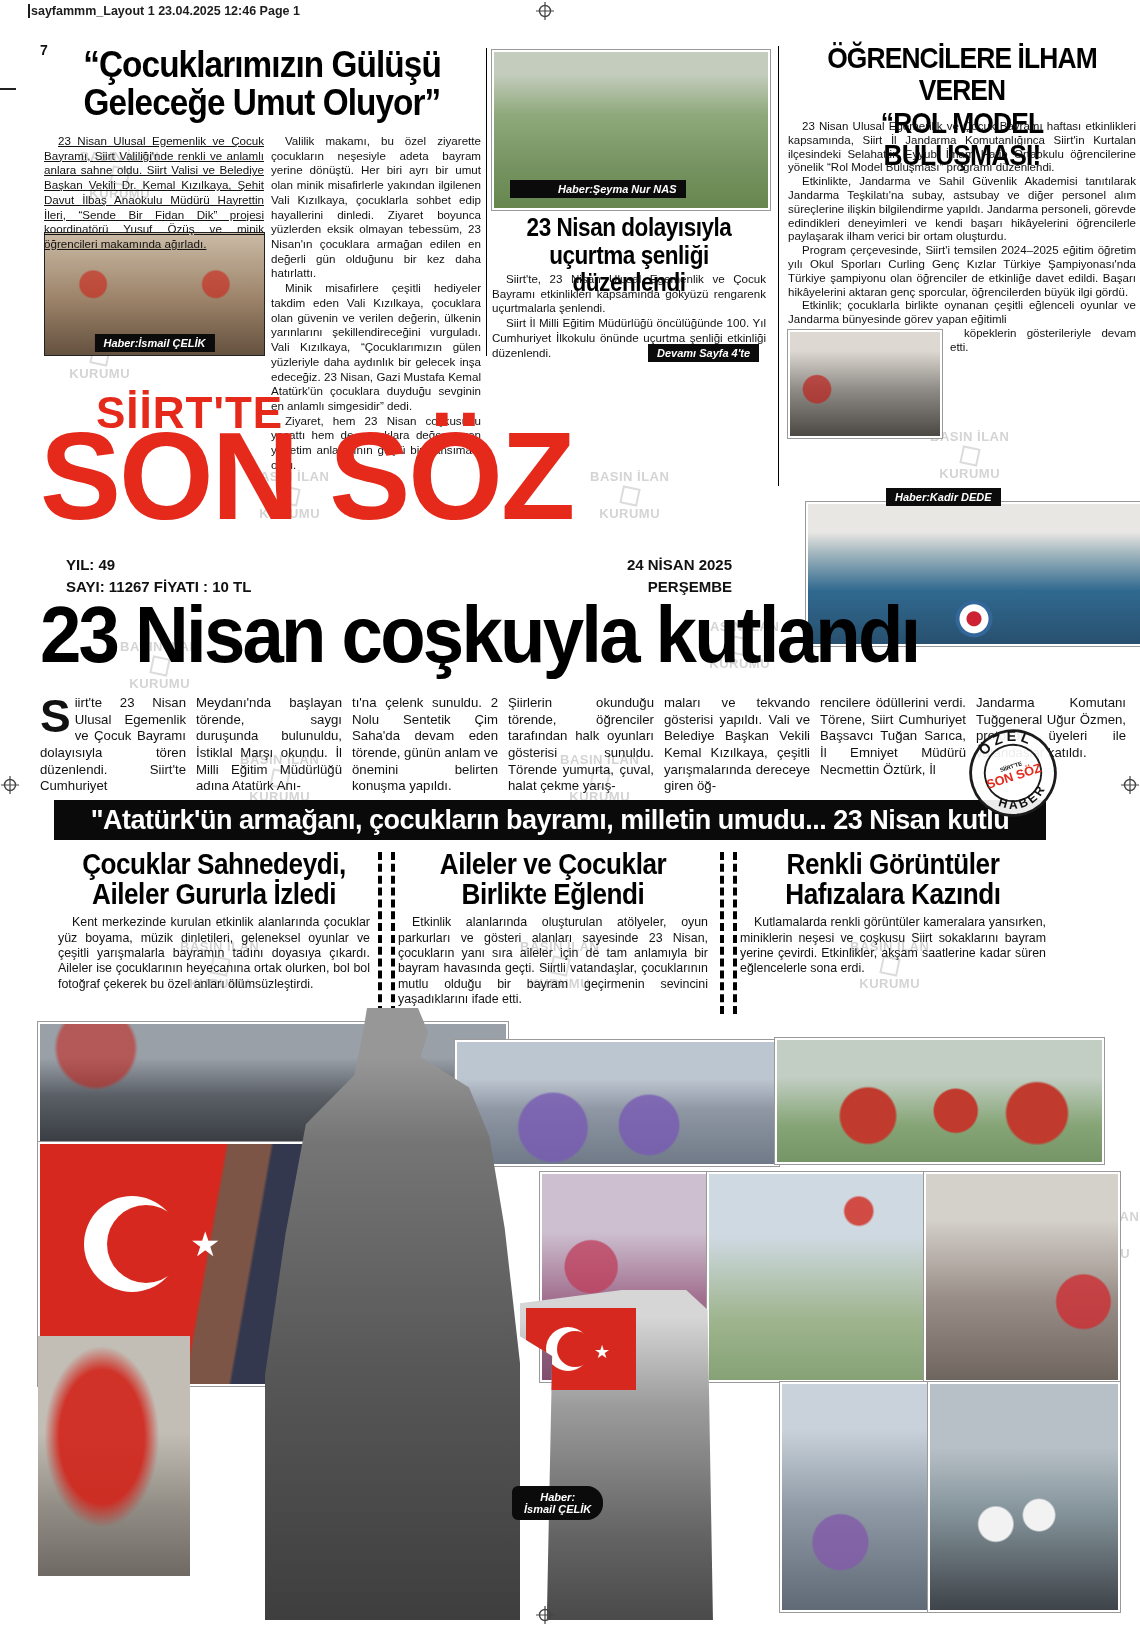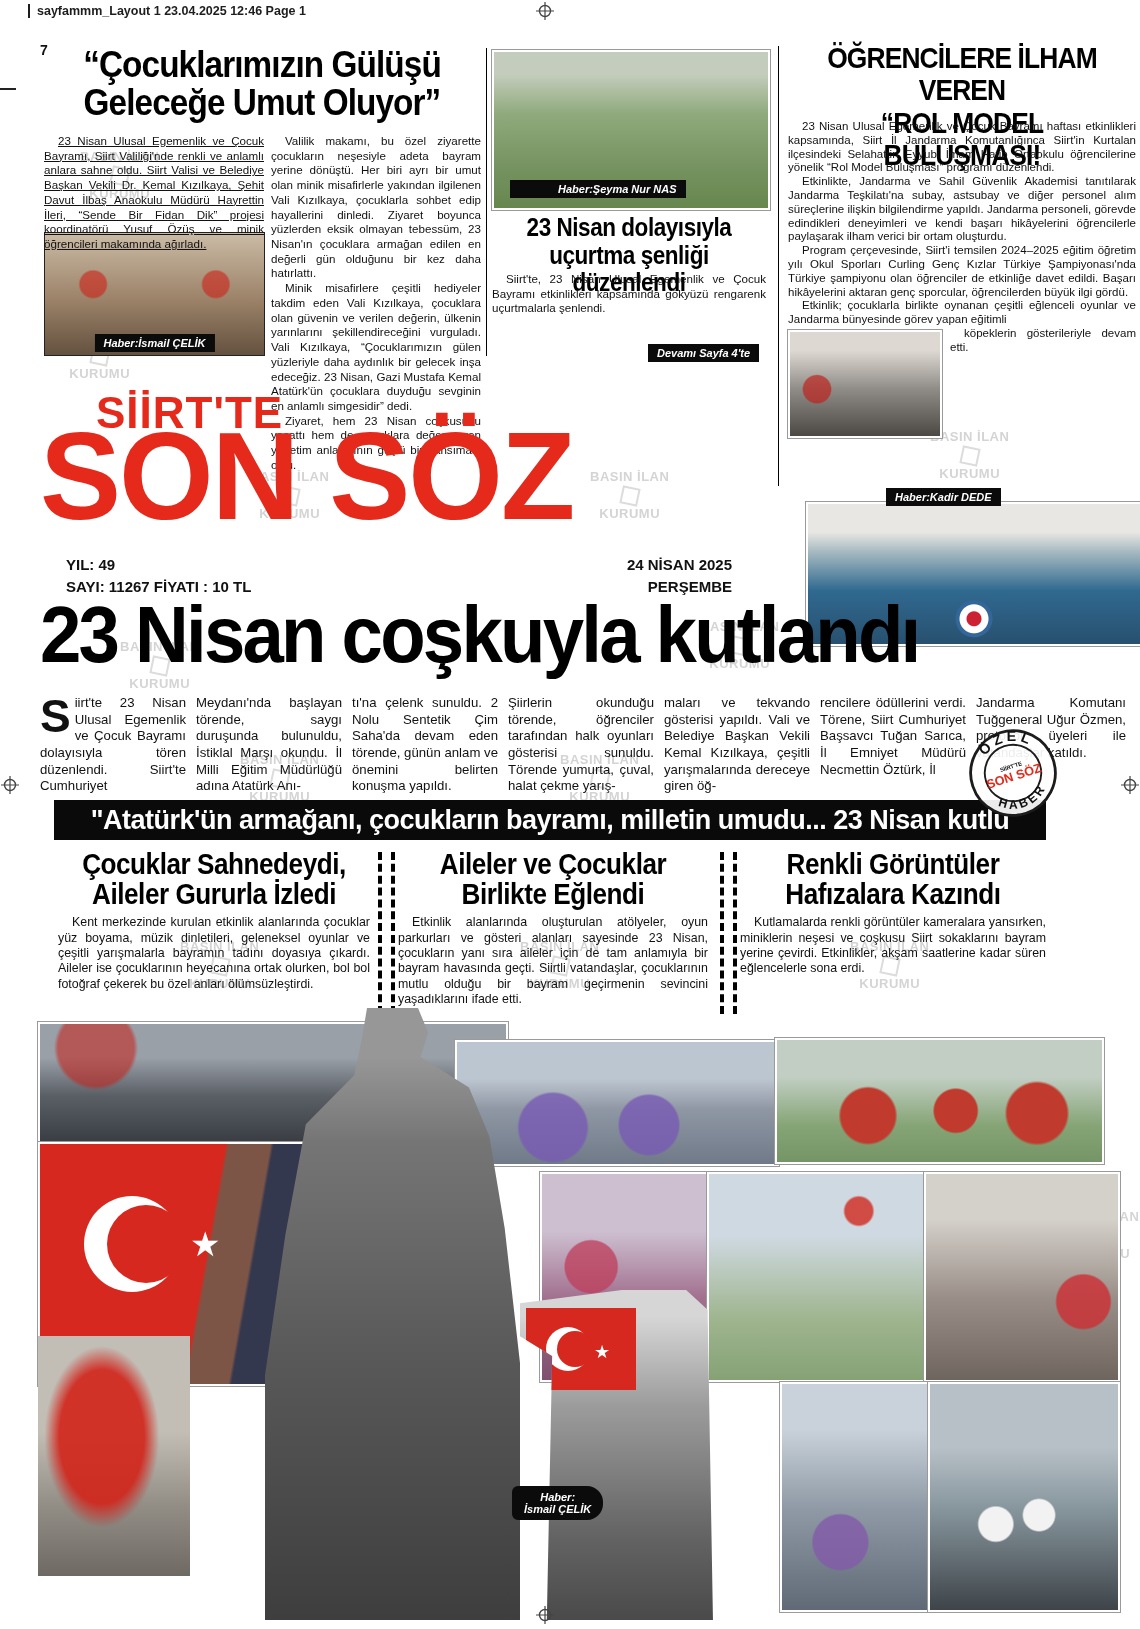--- a/index.html
+++ b/index.html
@@ -101,21 +101,21 @@
       <span>BASIN İLAN</span>
       <span class="box"></span>
       <span>KURUMU</span>
     </div>
   <div class="wm" style="left:1060px;top:1210px">
       <span>BASIN İLAN</span>
       <span class="box"></span>
       <span>KURUMU</span>
     </div>
 
-  <div class="abs" style="left:28px;top:4px;font-size:12.5px;font-weight:bold;color:#1d1d1d;border-left:2px solid #1d1d1d;padding-left:7px;">sayfammm_Layout 1  23.04.2025  12:46  Page 1</div>
+  <div class="abs" style="left:28px;top:4px;font-size:12.5px;font-weight:bold;color:#1d1d1d;border-left:2px solid #1d1d1d;padding-left:1px;">sayfammm_Layout 1  23.04.2025  12:46  Page 1</div>
   <div class="abs" style="left:0;top:88px;width:16px;height:2px;background:#222;"></div>
   <svg class="cross" style="left:536px;top:2px" width="18" height="18" viewBox="0 0 18 18">
       <circle cx="9" cy="9" r="5.5" fill="none" stroke="#444" stroke-width="1.4"></circle>
       <path d="M9 0V18M0 9H18" stroke="#444" stroke-width="1.2"></path>
     </svg>
   <svg class="cross" style="left:1px;top:776px" width="18" height="18" viewBox="0 0 18 18">
       <circle cx="9" cy="9" r="5.5" fill="none" stroke="#444" stroke-width="1.4"></circle>
       <path d="M9 0V18M0 9H18" stroke="#444" stroke-width="1.2"></path>
     </svg>
   <svg class="cross" style="left:1121px;top:776px" width="18" height="18" viewBox="0 0 18 18">
@@ -151,20 +151,21 @@
   <div class="ph framed" style="left:492px;top:50px;width:274px;height:156px;
               background:linear-gradient(180deg,#c4cdbd 0 14%,#8fa97c 40%,#74925f 75%,#67874f 100%);">
     <div class="cap-tag" style="left:16px;bottom:10px;padding-left:48px;">Haber:Şeyma Nur NAS</div>
   </div>
   <div class="abs hl cond" style="left:490px;top:214px;width:278px;font-size:25px;line-height:1.1;text-align:center;letter-spacing:-.5px;">
     <div>23 Nisan dolayısıyla</div>
     <div>uçurtma şenliği düzenlendi</div>
   </div>
   <div class="abs bt" style="left:492px;top:272px;width:274px;">
     <p>Siirt'te, 23 Nisan Ulusal Egemenlik ve Çocuk Bayramı etkinlikleri kapsamında gökyüzü rengarenk uçurtmalarla şenlendi.</p>
+    <p>Siirt İl Milli Eğitim Müdürlüğü öncülüğünde 100. Yıl Cumhuriyet İlkokulu önünde uçurtma şenliği etkinliği düzenlendi.</p>
   </div>
   <div class="cap-tag" style="left:648px;top:344px;">Devamı Sayfa 4'te</div>
 
   <div class="vrule" style="left:778px;top:46px;height:440px;"></div>
   <div class="abs hl" style="left:788px;top:42px;width:348px;font-size:30px;line-height:1.08;text-align:center;letter-spacing:-1px;transform:scaleX(.88);transform-origin:center top;">
     <div>ÖĞRENCİLERE İLHAM VEREN</div>
     <div>“ROL MODEL BULUŞMASI!</div>
   </div>
   <div class="abs bt2" style="left:788px;top:120px;width:348px;height:392px;">
     <p>23 Nisan Ulusal Egemenlik ve Çocuk Bayramı haftası etkinlikleri kapsamında, Siirt İl Jandarma Komutanlığınca Siirt'in Kurtalan ilçesindeki Selahattin Eyyubi İmam Hatip Ortaokulu öğrencilerine yönelik “Rol Model Buluşması” programı düzenlendi.</p>

